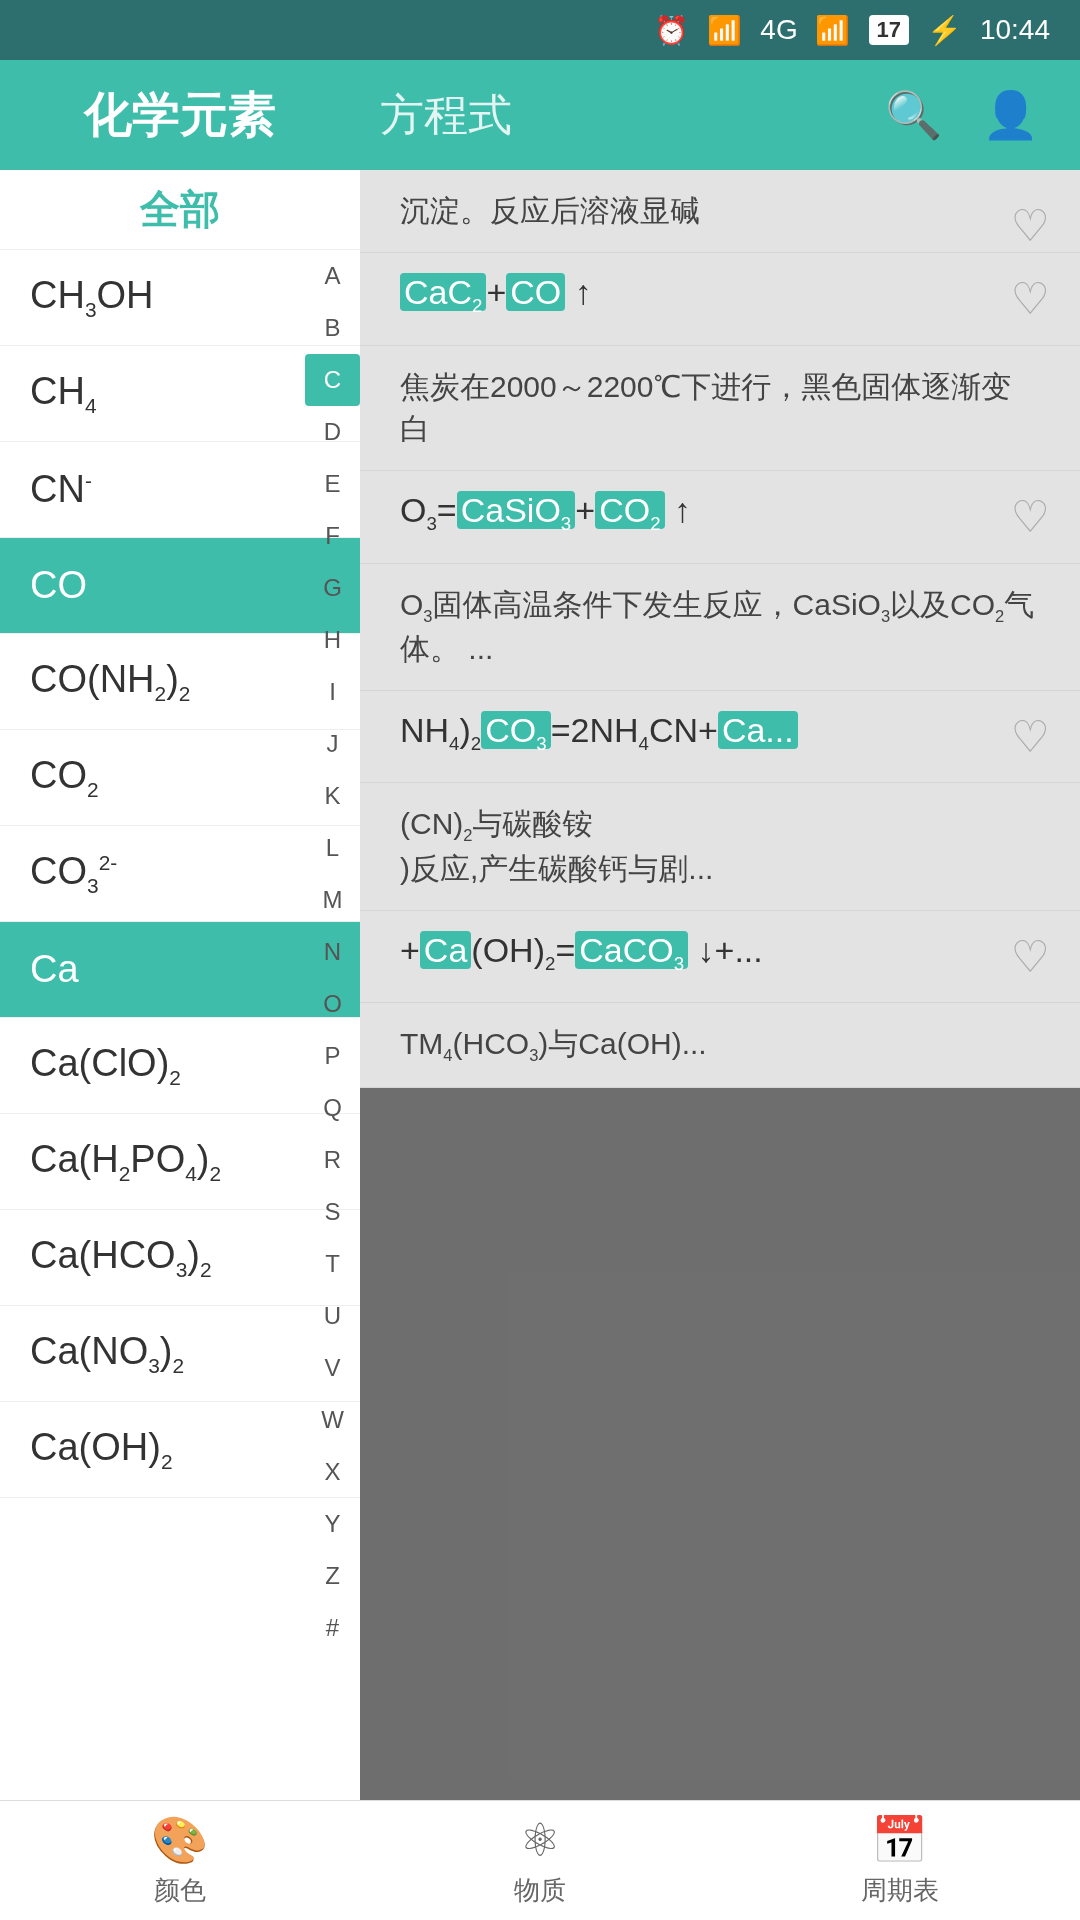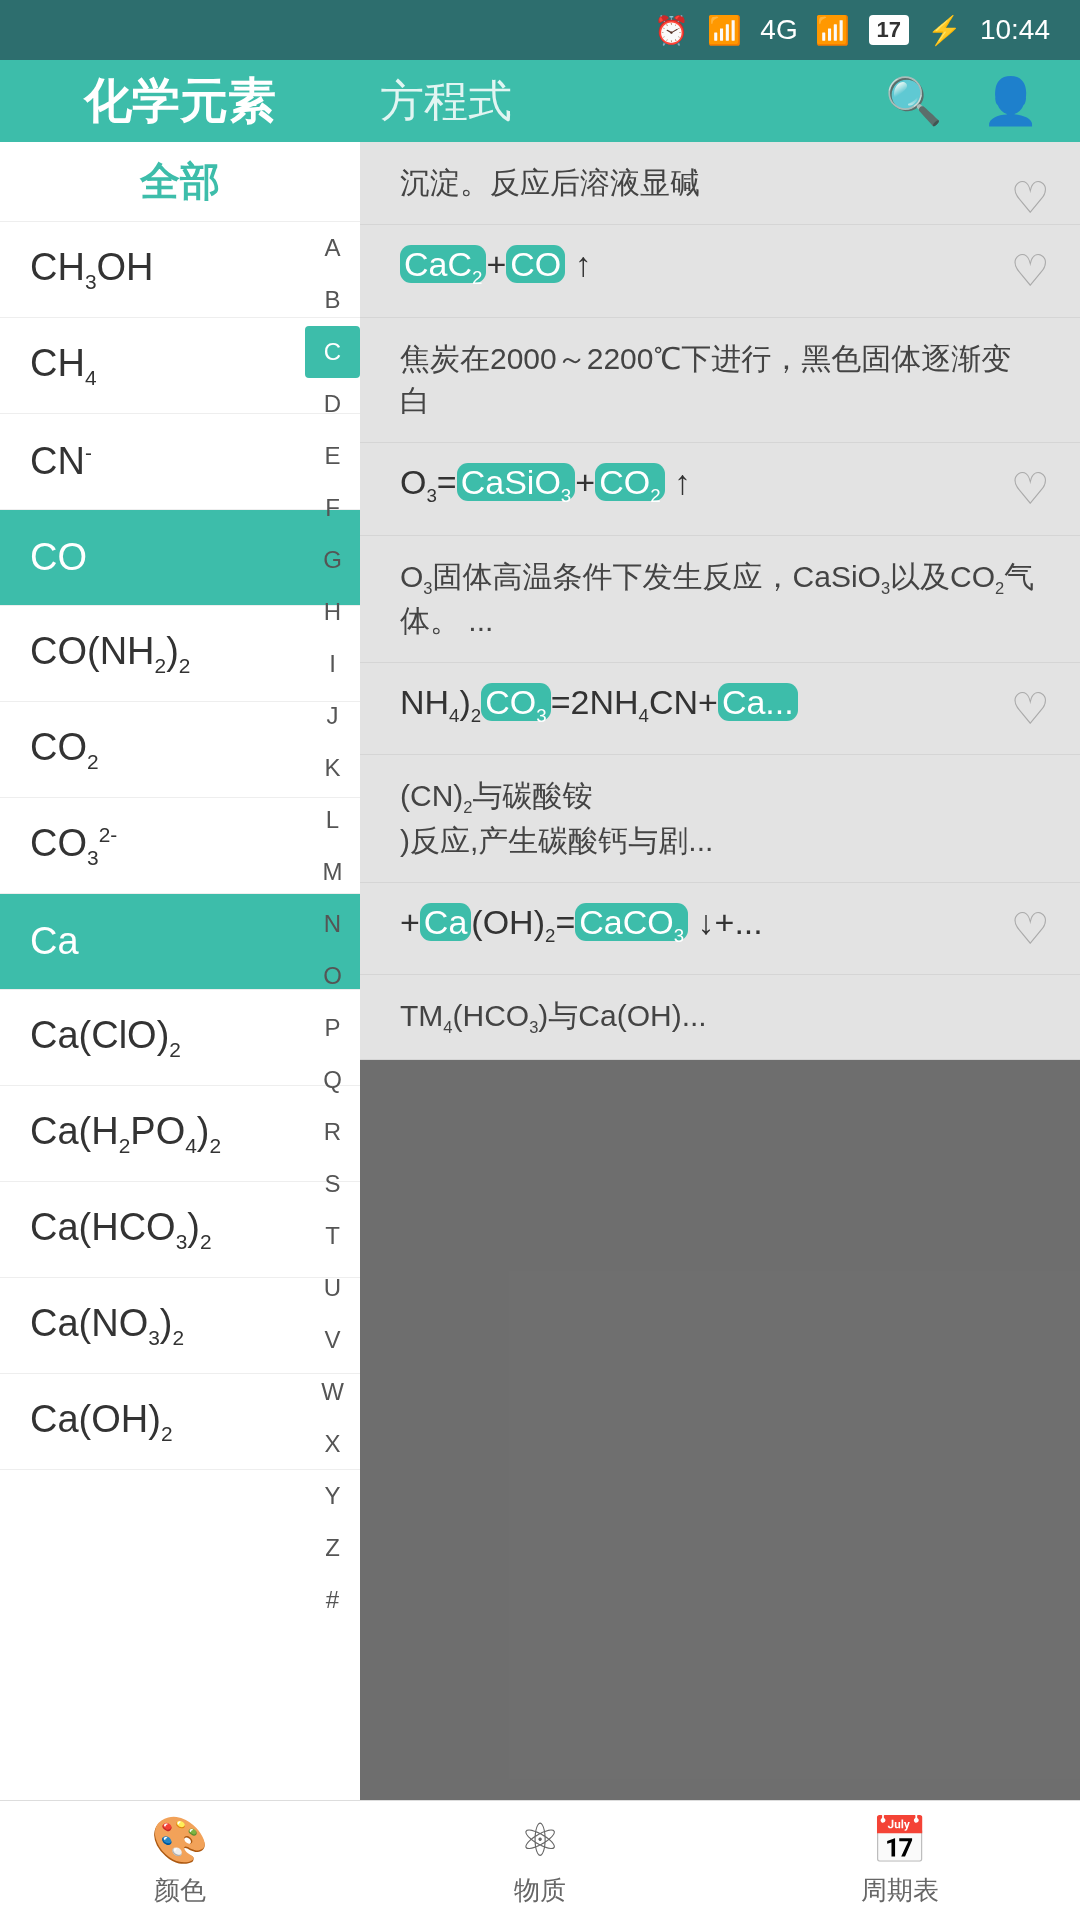--- a/index.html
+++ b/index.html
@@ -38,21 +38,21 @@
       color: #333;
       font-size: 22px;
       font-weight: bold;
       padding: 2px 8px;
       border-radius: 4px;
     }
 
     
     .header {
       width: 1080px;
-      height: 82px;
+      height: 110px;
       background: #3dbdaa;
       display: flex;
       align-items: center;
       position: relative;
     }
     .header-title {
       color: white;
       font-size: 48px;
       font-weight: bold;
       width: 360px;
@@ -178,21 +178,21 @@
     }
     .content-card-desc {
       font-size: 30px;
       color: #444;
       line-height: 1.4;
     }
     .highlight {
       background: #3dbdaa;
       color: white;
       padding: 0 4px;
-      border-radius: 11px;
+      border-radius: 4px;
     }
     .heart-icon {
       position: absolute;
       right: 30px;
       top: 50%;
       transform: translateY(-50%);
       color: #aaa;
       font-size: 44px;
     }
     .card-wrapper {

